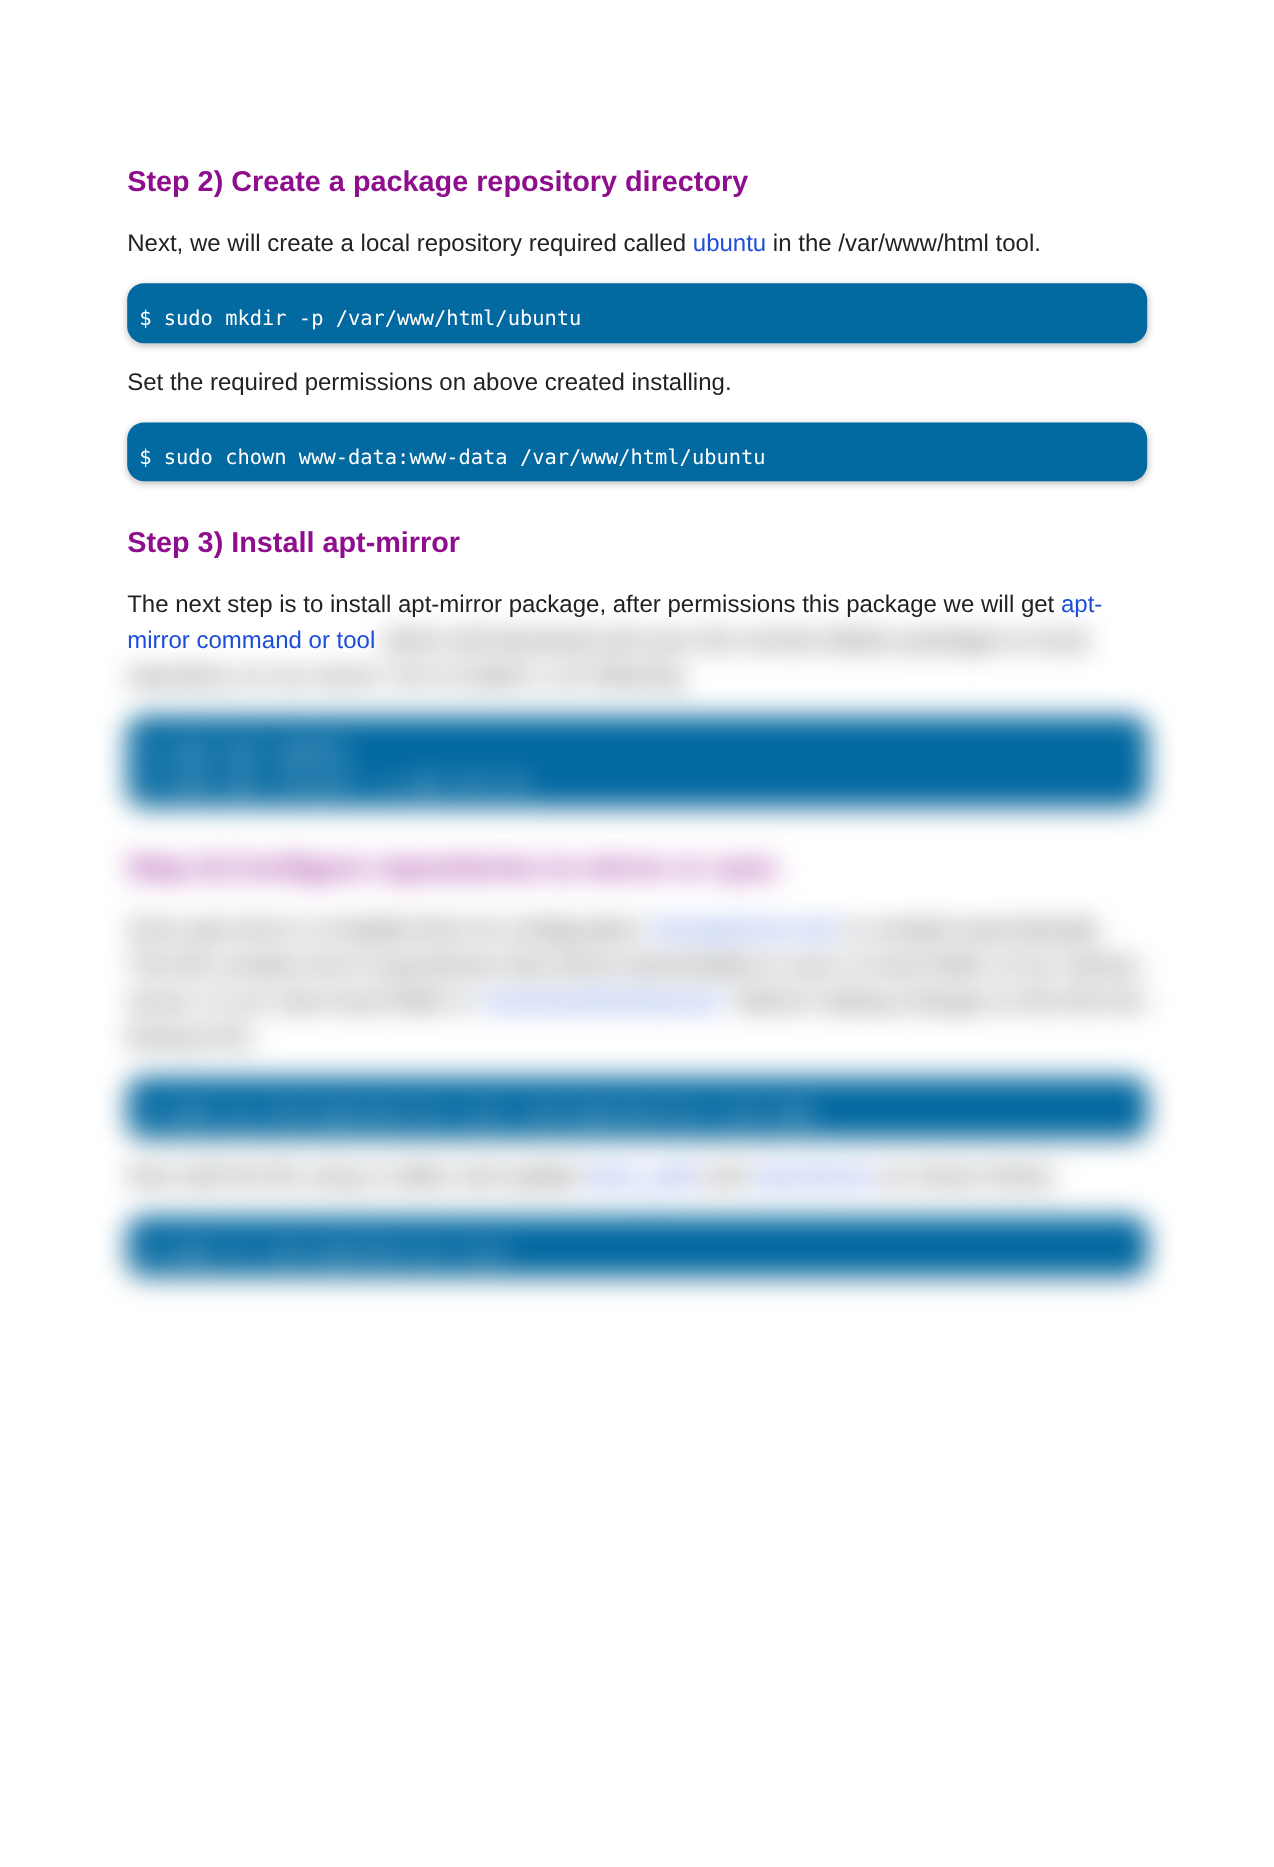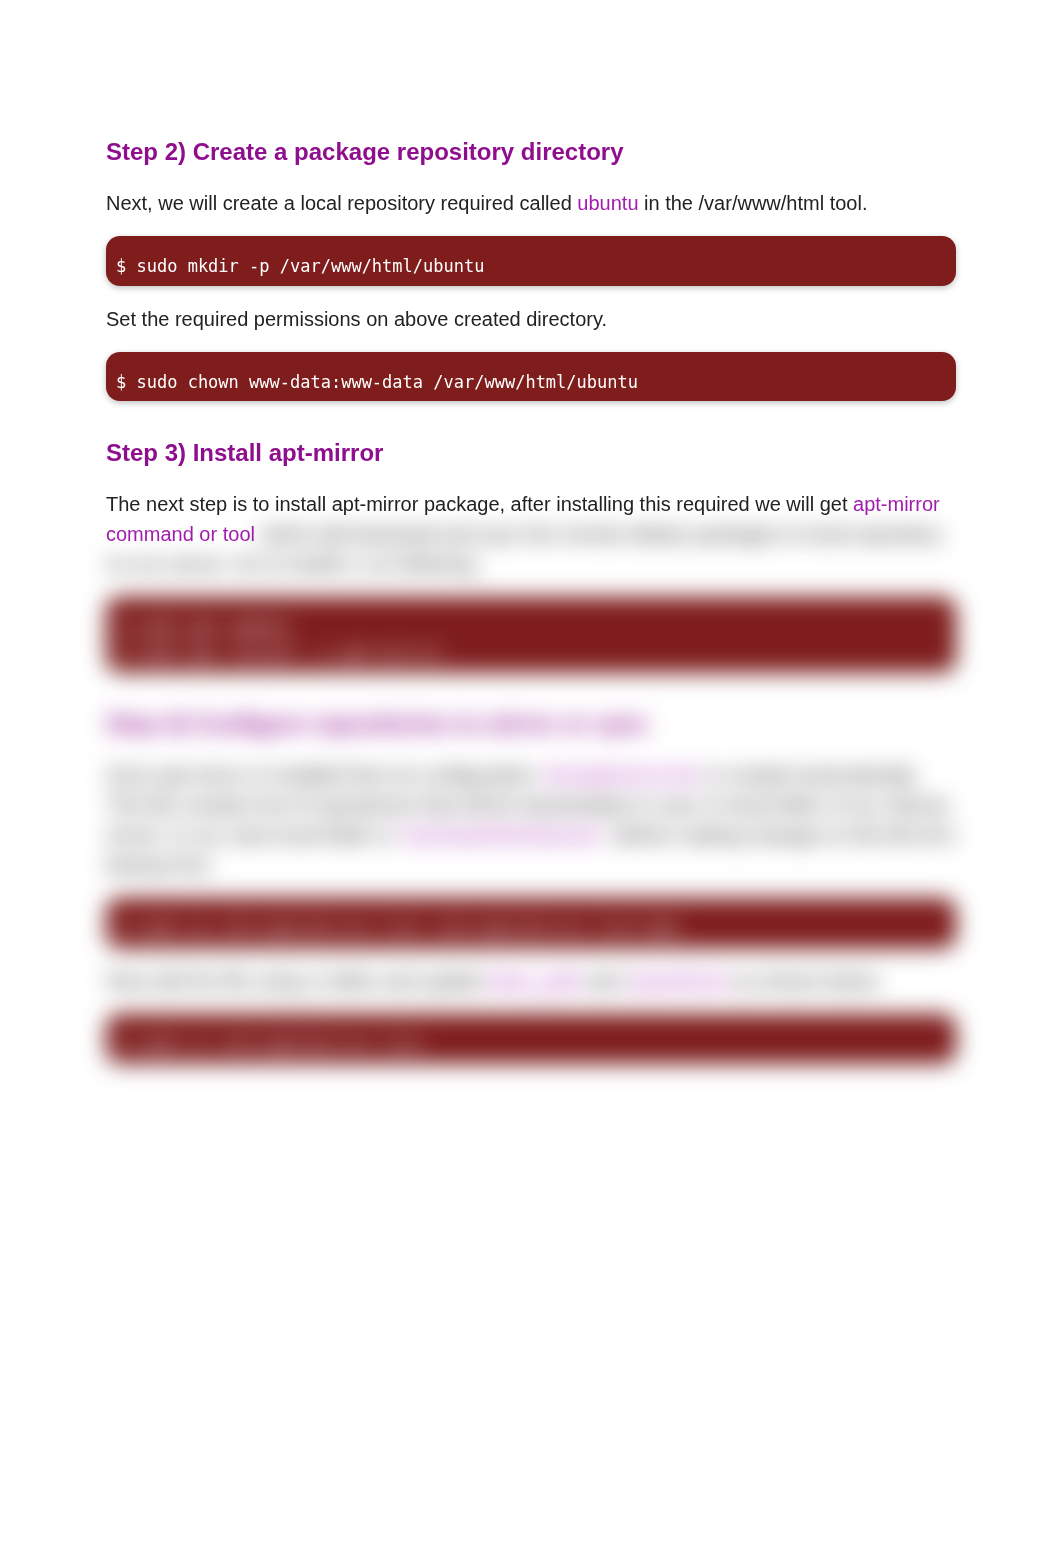--- a/index.html
+++ b/index.html
@@ -16,24 +16,24 @@
     h2 {
       color: #8e0e8e;
       font-weight: bold;
       font-size: 24px;
       margin: 34px 0 18px 0;
     }
     p {
       margin: 12px 0 18px 0;
     }
     .highlight-blue {
-      color: #a21caf;
+      color: #1d4ed8;
     }
     .codeblock {
-      background: #7f1d1d;
+      background: #0369a1;
       color: #ffffff;
       font-family: "DejaVu Sans Mono", monospace;
       font-size: 17px;
       border-radius: 14px;
       padding: 18px 10px 6px 10px;
       margin: 10px 0 18px 0;
       white-space: pre;
       box-shadow: 0 2px 6px rgba(0,0,0,0.25);
     }
     .blur-region {
@@ -44,28 +44,28 @@
 <body>
 
 <h2>Step 2) Create a package repository directory</h2>
 
 <p>
   <span>Next, we will create a local repository required called </span><span class="highlight-blue">ubuntu</span><span> in the /var/www/html tool.</span>
 </p>
 
 <div class="codeblock">$ sudo mkdir -p /var/www/html/ubuntu</div>
 
-<p>Set the required permissions on above created directory.</p>
+<p>Set the required permissions on above created installing.</p>
 
 <div class="codeblock">$ sudo chown www-data:www-data /var/www/html/ubuntu</div>
 
 <h2>Step 3) Install apt-mirror</h2>
 
 <p>
-  <span>The next step is to install apt-mirror package, after installing this required we will get </span><span class="highlight-blue">apt-mirror command or tool</span><span class="blur-region"> which will download and sync the remote debian packages to local repository on our server. So to install it, run following</span>
+  <span>The next step is to install apt-mirror package, after permissions this package we will get </span><span class="highlight-blue">apt-mirror command or tool</span><span class="blur-region"> which will download and sync the remote debian packages to local repository on our server. So to install it, run following</span>
 </p>
 
 <div class="blur-region">
   <div class="codeblock">$ sudo apt update
 $ sudo apt install -y apt-mirror</div>
 
   <h2>Step 4) Configure repositories to mirror or sync</h2>
 
   <p>
     <span>Once apt-mirror is installed then its configuration </span><span class="highlight-blue">'/etc/apt/mirror.list'</span><span> is created automatically. This file contains list of repositories that will be downloaded or sync in local folder of our Ubuntu server. In our case local folder is </span><span class="highlight-blue">'/var/www/html/ubuntu/'</span><span>. Before making changes to this file let's backup first.</span>

